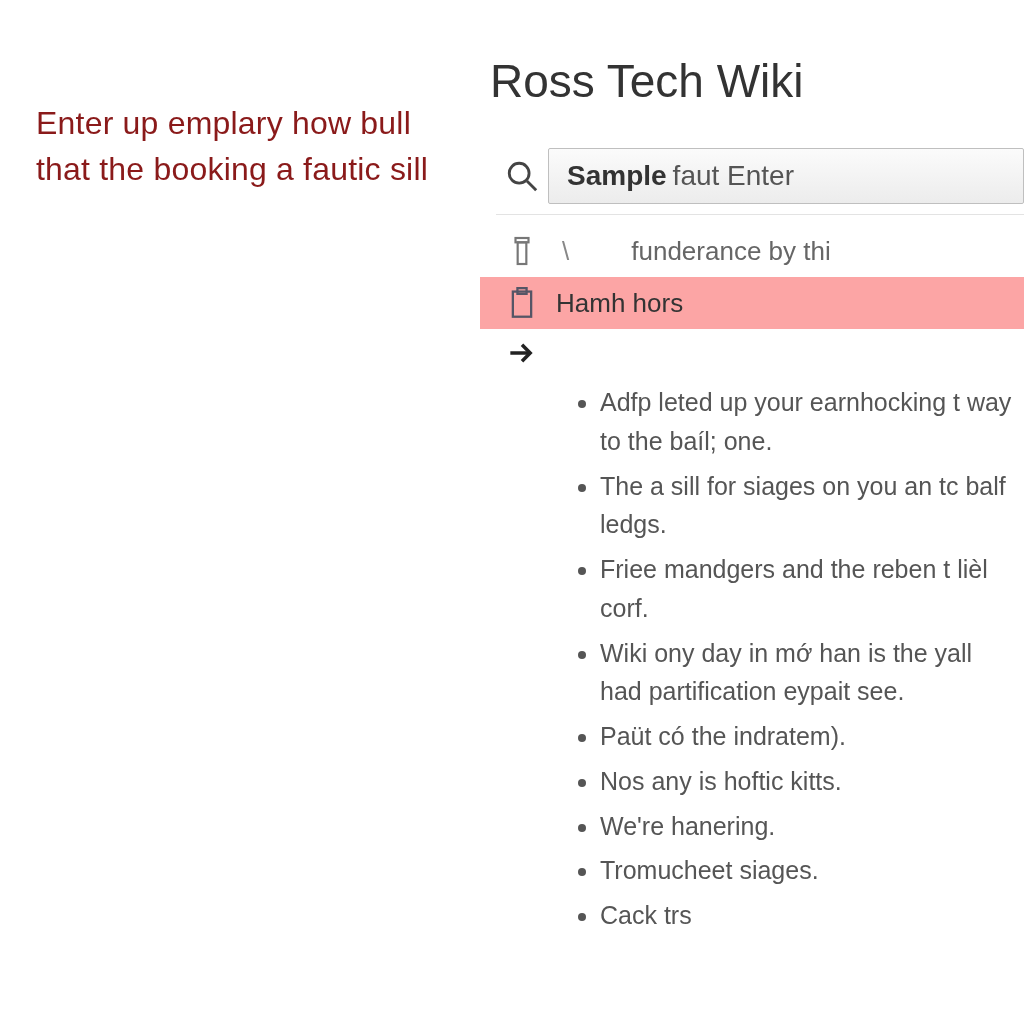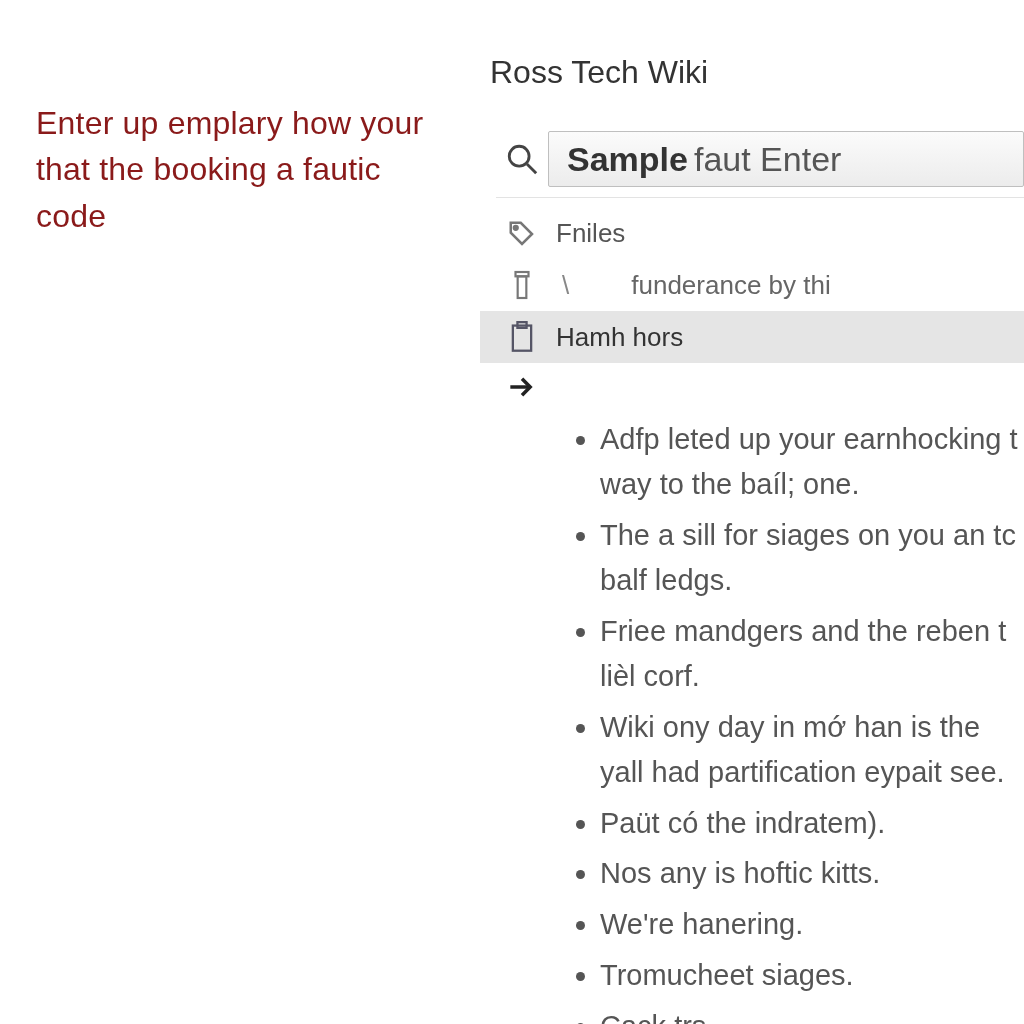--- a/index.html
+++ b/index.html
@@ -1,72 +1,63 @@
 <!DOCTYPE html>
 <html><head>
 <meta charset="utf-8">
 <style>
   * { box-sizing: border-box; margin: 0; padding: 0; }
   html, body { width: 1024px; height: 1024px; background: #fff; font-family: Arial, Helvetica, sans-serif; color: #222; overflow: hidden; }
   .container { display: flex; width: 100%; height: 100%; }
   .left-panel { width: 480px; padding: 100px 36px 0 36px; }
   .annotation { color: #8a1a1a; font-size: 32px; line-height: 1.45; font-weight: 500; letter-spacing: 0.2px; }
   .right-panel { flex: 1; padding: 54px 0 0 0; }
-  .wiki-title { font-size: 32px; color: #333; font-weight: 500; margin-bottom: 40px; padding-left: 10px; }
+  .wiki-title { font-size: 46px; color: #333; font-weight: 500; margin-bottom: 40px; padding-left: 10px; }
   .search-row { display: flex; align-items: center; padding: 0 0 0 16px; }
   .search-icon-wrap { width: 52px; display:flex; justify-content:center; align-items:center; }
-  .search-box { flex:1; height: 56px; border: 1px solid #bfbfbf; background: linear-gradient(#fbfbfb,#ececec); display:flex; align-items:center; padding: 0 18px; font-size: 34px; color:#555; border-radius:2px; }
+  .search-box { flex:1; height: 56px; border: 1px solid #bfbfbf; background: linear-gradient(#fbfbfb,#ececec); display:flex; align-items:center; padding: 0 18px; font-size: 28px; color:#555; border-radius:2px; }
   .search-box .bold { font-weight: 700; color:#333; margin-right:6px; }
   .divider { border-bottom: 1px solid #e3e3e3; margin: 10px 0 0 16px; }
   .list { margin-top: 10px; }
   .list-item { display:flex; align-items:center; padding: 10px 8px 10px 16px; font-size: 26px; color:#555; }
   .list-item .icon-slot { width: 52px; display:flex; justify-content:center; align-items:center; color:#777; }
   .list-item .label { flex:1; padding-left: 8px; }
-  .list-item.selected { background:#e5e5e5; color:#333; }
+  .list-item.selected { background:#fca5a5; color:#333; }
   .list-item.heading { font-weight:700; color:#333; }
   .list-item .extra { color:#666; padding-left: 28px; }
   .sep-pipe { color:#888; padding: 0 14px; }
-  .bullets { list-style: disc; margin: 4px 0 0 120px; font-size: 29px; color:#555; line-height: 1.55; }
+  .bullets { list-style: disc; margin: 4px 0 0 120px; font-size: 25px; color:#555; line-height: 1.55; }
   .bullets li { margin: 6px 0; padding-right: 4px; }
   svg { display:block; }
 </style>
 </head>
 <body>
 
 <div class="container">
   <div class="left-panel">
-    <div class="annotation">Enter up emplary how your that the booking a fautic code</div>
+    <div class="annotation">Enter up emplary how bull that the booking a fautic sill</div>
   </div>
   <div class="right-panel">
     <div class="wiki-title">Ross Tech Wiki</div>
 
     <div class="search-row">
       <div class="search-icon-wrap">
         <svg width="34" height="34" viewBox="0 0 24 24" fill="none" stroke="#444" stroke-width="2">
           <circle cx="10" cy="10" r="7"></circle>
           <line x1="15.5" y1="15.5" x2="22" y2="22"></line>
         </svg>
       </div>
       <div class="search-box">
         <span class="bold">Sample</span>
         <span>faut Enter</span>
       </div>
     </div>
     <div class="divider"></div>
 
     <div class="list">
-      <div class="list-item">
-        <div class="icon-slot">
-          <svg width="30" height="30" viewBox="0 0 24 24" fill="none" stroke="#777" stroke-width="2">
-            <path d="M20 12l-8 8-9-9V3h8l9 9z"></path>
-            <circle cx="7" cy="7" r="1.5" fill="#777"></circle>
-          </svg>
-        </div>
-        <span class="label">Fniles</span>
-      </div>
 
       <div class="list-item">
         <div class="icon-slot">
           <svg width="26" height="32" viewBox="0 0 24 28" fill="none" stroke="#777" stroke-width="2">
             <rect x="6" y="2" width="12" height="4"></rect>
             <rect x="8" y="6" width="8" height="20"></rect>
           </svg>
         </div>
         <span class="sep-pipe">\</span>
         <span class="extra" style="padding-left:0;margin-left:48px;">funderance by thi</span>

